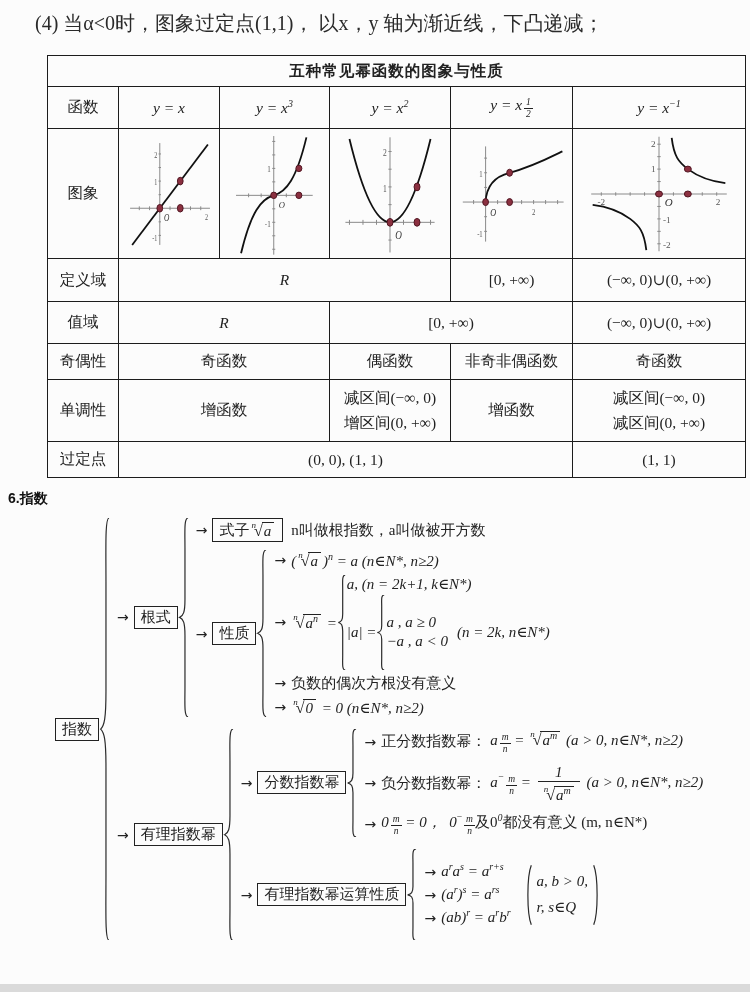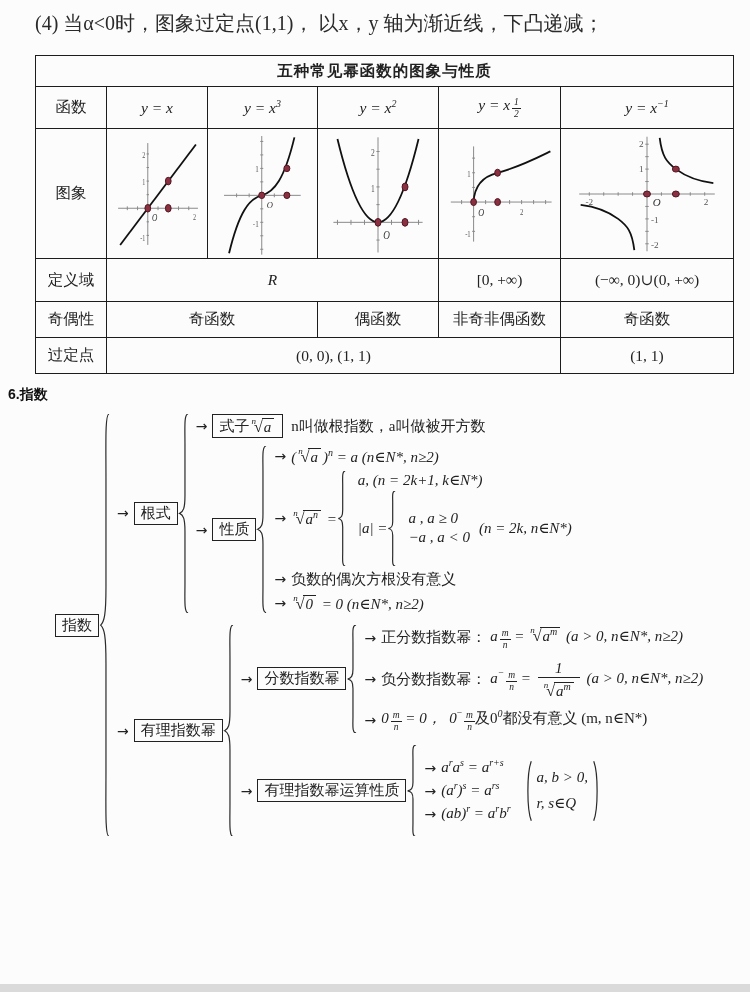--- a/index.html
+++ b/index.html
@@ -2,21 +2,21 @@
 <html><head>
 <meta charset="utf-8">
 <style>
   html,body {margin:0; padding:0; background:#eee;}
   .page {position:relative; width:750px; height:992px; background:#fcfcfc; box-sizing:border-box;
          padding:10px 0 0 35px; overflow:hidden; color:#222;
          font-family:"Liberation Serif","DejaVu Serif",serif;}
   .intro-line {font-size:20px; margin:0 12px 18px 0; color:#2a2a2a;}
 
   
-  .ptable {border-collapse:collapse; table-layout:fixed;}
+  .ptable {border-collapse:collapse; margin-left:12px; table-layout:fixed;}
   .ptable td {border:1.5px solid #1c1c1c; text-align:center; vertical-align:middle;
               font-size:15.5px; padding:0 2px; color:#222;}
   .r-title td {font-weight:bold; height:30px; letter-spacing:1px;}
   .r-head td {height:41px;}
   .r-graph td {height:129px;}
   .r-dom td {height:42px;}
   .r-range td {height:41px;}
   .r-parity td {height:35px;}
   .r-mono td {height:61px; line-height:1.55;}
   .r-fixed td {height:35px;}
@@ -40,21 +40,21 @@
   .tree {font-size:15px; margin-left:20px; color:#222;}
   .t-row {display:flex; align-items:center; white-space:nowrap;}
   .t-leaf {display:flex; align-items:center; white-space:nowrap;}
   .t-children {display:flex; flex-direction:column; justify-content:center;}
   .gap2{gap:2px}.gap4{gap:4px}.gap6{gap:6px}.gap8{gap:8px}.gap12{gap:12px}
   .t-box {border:1.4px solid #222; padding:1px 6px; white-space:nowrap; flex:none;}
   .t-box.inline {display:inline-flex; align-items:center;}
   .arrow {margin:0 5px 0 7px; flex:none; font-family:"DejaVu Sans",sans-serif; font-size:14px;}
   .brace {flex:none; width:11px; align-self:stretch; min-height:24px;}
   .brace.inner {width:9px;}
-  .case-col {display:flex; flex-direction:column; justify-content:center; margin-left:12px;}
+  .case-col {display:flex; flex-direction:column; justify-content:center; margin-left:1px;}
   .mline {white-space:nowrap;}
   .cond {margin-left:9px;}
   .leaf-name {margin-right:4px;}
   .desc {margin-left:8px;}
 
   .rad {white-space:nowrap; margin:0 2px;}
   .ridx {font-size:9px; font-style:italic; vertical-align:8px; margin-right:-2px;}
   .rsign {font-size:16px;}
   .rcand {border-top:1.3px solid #222; padding:0 3px 0 2px; margin-left:-1px;
           display:inline-block; line-height:1.15; font-style:italic;}
@@ -172,26 +172,45 @@
           <text class="gl glo" x="0.34" y="0.5" text-anchor="middle" font-size="0.38">O</text>
         </svg>
       </td>
     </tr>
     <tr class="r-dom">
       <td>定义域</td>
       <td colspan="3" class="mi">R</td>
       <td>[0, +∞)</td>
       <td>(−∞, 0)∪(0, +∞)</td>
     </tr>
+    <tr class="r-range">
+      <td>值域</td>
+      <td colspan="2" class="mi">R</td>
+      <td colspan="2">[0, +∞)</td>
+      <td>(−∞, 0)∪(0, +∞)</td>
+    </tr>
     <tr class="r-parity">
       <td>奇偶性</td>
       <td colspan="2">奇函数</td>
       <td>偶函数</td>
       <td>非奇非偶函数</td>
       <td>奇函数</td>
+    </tr>
+    <tr class="r-mono">
+      <td>单调性</td>
+      <td colspan="2">增函数</td>
+      <td>
+        <div>减区间(−∞, 0)</div>
+        <div>增区间(0, +∞)</div>
+      </td>
+      <td>增函数</td>
+      <td>
+        <div>减区间(−∞, 0)</div>
+        <div>减区间(0, +∞)</div>
+      </td>
     </tr>
     <tr class="r-fixed">
       <td>过定点</td>
       <td colspan="4">(0, 0), (1, 1)</td>
       <td>(1, 1)</td>
     </tr>
   </tbody>
     </table>
 
   <h2 class="section-heading">6.指数</h2>

